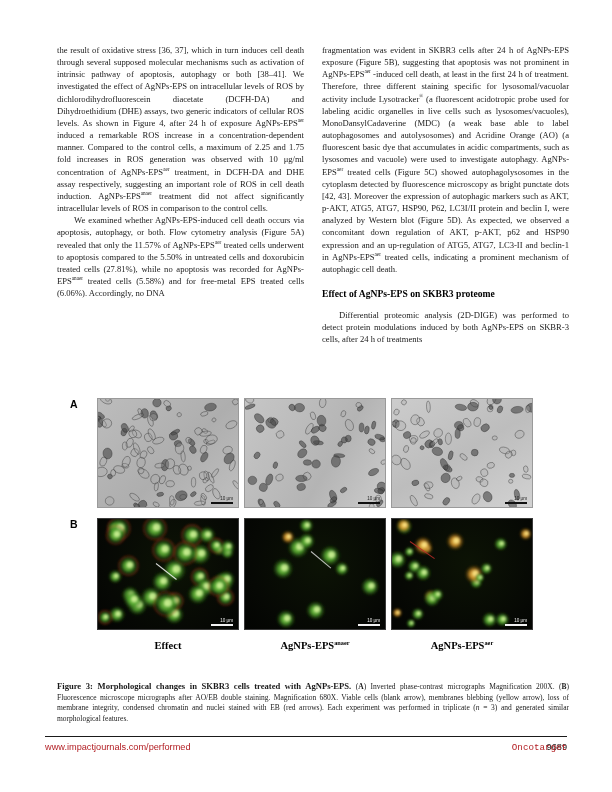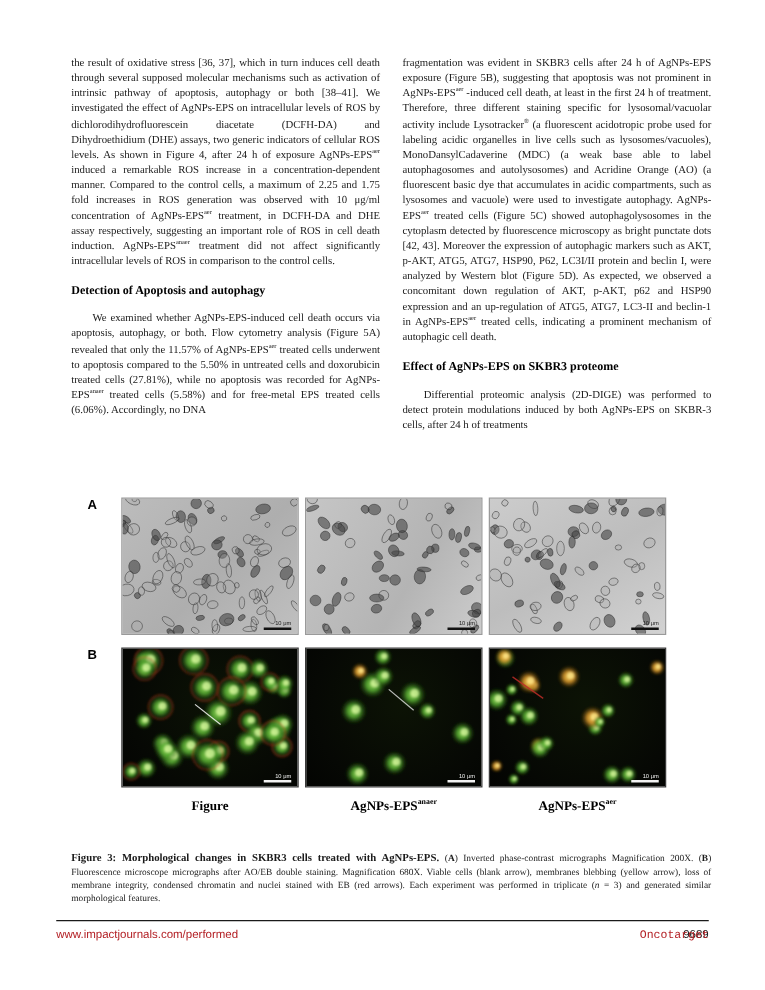--- a/index.html
+++ b/index.html
@@ -52,21 +52,20 @@
   .foot-page{position:absolute;left:0;top:0;width:100%;text-align:right;color:#1a1a1a;}
   .foot-journal{position:absolute;right:0;top:0;font-family:Liberation Mono, monospace;}
 </style>
 </head>
 <body>
 
 <div class="page">
 
   <div class="col col-left">
     <p class="body">the result of oxidative stress [36, 37], which in turn induces cell death through several supposed molecular mechanisms such as activation of intrinsic pathway of apoptosis, autophagy or both [38–41]. We investigated the effect of AgNPs-EPS on intracellular levels of ROS by dichlorodihydrofluorescein diacetate (DCFH-DA) and Dihydroethidium (DHE) assays, two generic indicators of cellular ROS levels. As shown in Figure 4, after 24 h of exposure AgNPs-EPS<sup>aer</sup> induced a remarkable ROS increase in a concentration-dependent manner. Compared to the control cells, a maximum of 2.25 and 1.75 fold increases in ROS generation was observed with 10 μg/ml concentration of AgNPs-EPS<sup>aer</sup> treatment, in DCFH-DA and DHE assay respectively, suggesting an important role of ROS in cell death induction. AgNPs-EPS<sup>anaer</sup> treatment did not affect significantly intracellular levels of ROS in comparison to the control cells.</p>
-    <h2 class="sect">Detection of Apoptosis and autophagy</h2>
     <p class="body indent">We examined whether AgNPs-EPS-induced cell death occurs via apoptosis, autophagy, or both. Flow cytometry analysis (Figure 5A) revealed that only the 11.57% of AgNPs-EPS<sup>aer</sup> treated cells underwent to apoptosis compared to the 5.50% in untreated cells and doxorubicin treated cells (27.81%), while no apoptosis was recorded for AgNPs-EPS<sup>anaer</sup> treated cells (5.58%) and for free-metal EPS treated cells (6.06%). Accordingly, no DNA</p>
   </div>
 
   <div class="col col-right">
     <p class="body">fragmentation was evident in SKBR3 cells after 24 h of AgNPs-EPS exposure (Figure 5B), suggesting that apoptosis was not prominent in AgNPs-EPS<sup>aer</sup> -induced cell death, at least in the first 24 h of treatment. Therefore, three different staining specific for lysosomal/vacuolar activity include Lysotracker<sup>®</sup> (a fluorescent acidotropic probe used for labeling acidic organelles in live cells such as lysosomes/vacuoles), MonoDansylCadaverine (MDC) (a weak base able to label autophagosomes and autolysosomes) and Acridine Orange (AO) (a fluorescent basic dye that accumulates in acidic compartments, such as lysosomes and vacuole) were used to investigate autophagy. AgNPs-EPS<sup>aer</sup> treated cells (Figure 5C) showed autophagolysosomes in the cytoplasm detected by fluorescence microscopy as bright punctate dots [42, 43]. Moreover the expression of autophagic markers such as AKT, p-AKT, ATG5, ATG7, HSP90, P62, LC3I/II protein and beclin I, were analyzed by Western blot (Figure 5D). As expected, we observed a concomitant down regulation of AKT, p-AKT, p62 and HSP90 expression and an up-regulation of ATG5, ATG7, LC3-II and beclin-1 in AgNPs-EPS<sup>aer</sup> treated cells, indicating a prominent mechanism of autophagic cell death.</p>
     <h2 class="sect">Effect of AgNPs-EPS on SKBR3 proteome</h2>
     <p class="body indent">Differential proteomic analysis (2D-DIGE) was performed to detect protein modulations induced by both AgNPs-EPS on SKBR-3 cells, after 24 h of treatments</p>
   </div>
 
   <div class="figure">
@@ -549,21 +548,21 @@
             <circle cx="33.0" cy="26.0" r="2.9" fill="#ffe98c" opacity="0.75"></circle>
           </g>
         </svg>
       <div class="arrow" style="left:18px;top:22px;width:30px;background:rgba(190,45,40,.85);transform:rotate(35deg);"></div>
       <div class="scalebar">
         <span>10 μm</span><div class="bar"></div>
       </div>
     </div>
 
     <div class="collabels">
-      <div class="collabel" style="left:40px;">Figure</div>
+      <div class="collabel" style="left:40px;">Effect</div>
       <div class="collabel" style="left:187px;">AgNPs-EPS<sup>anaer</sup></div>
       <div class="collabel" style="left:334px;">AgNPs-EPS<sup>aer</sup></div>
     </div>
   </div>
 
   <div class="caption"><span class="seg-lead">Figure 3: Morphological changes in SKBR3 cells treated with AgNPs-EPS. </span>(<b>A</b>) Inverted phase-contrast micrographs Magnification 200X. (<b>B</b>) Fluorescence microscope micrographs after AO/EB double staining. Magnification 680X. Viable cells (blank arrow), membranes blebbing (yellow arrow), loss of membrane integrity, condensed chromatin and nuclei stained with EB (red arrows). Each experiment was performed in triplicate (<i>n</i> = 3) and generated similar morphological features.</div>
 
   <div class="footrule"></div>
   <div class="footer">
     <span class="foot-url" style="color: rgb(179, 32, 37);">www.impactjournals.com/performed</span>

